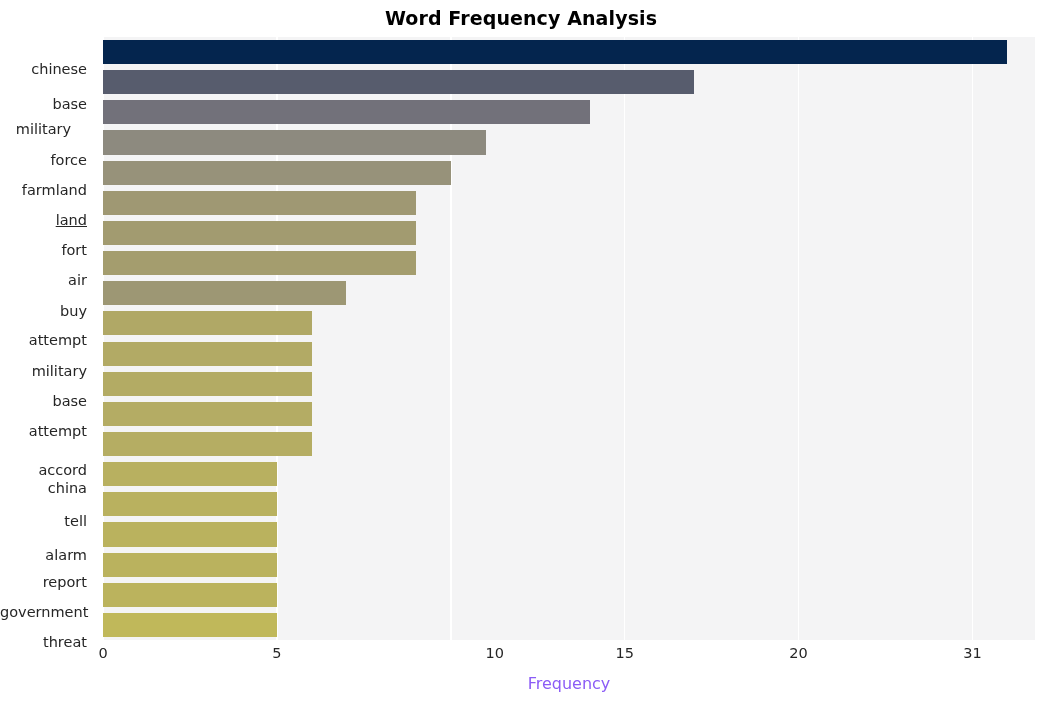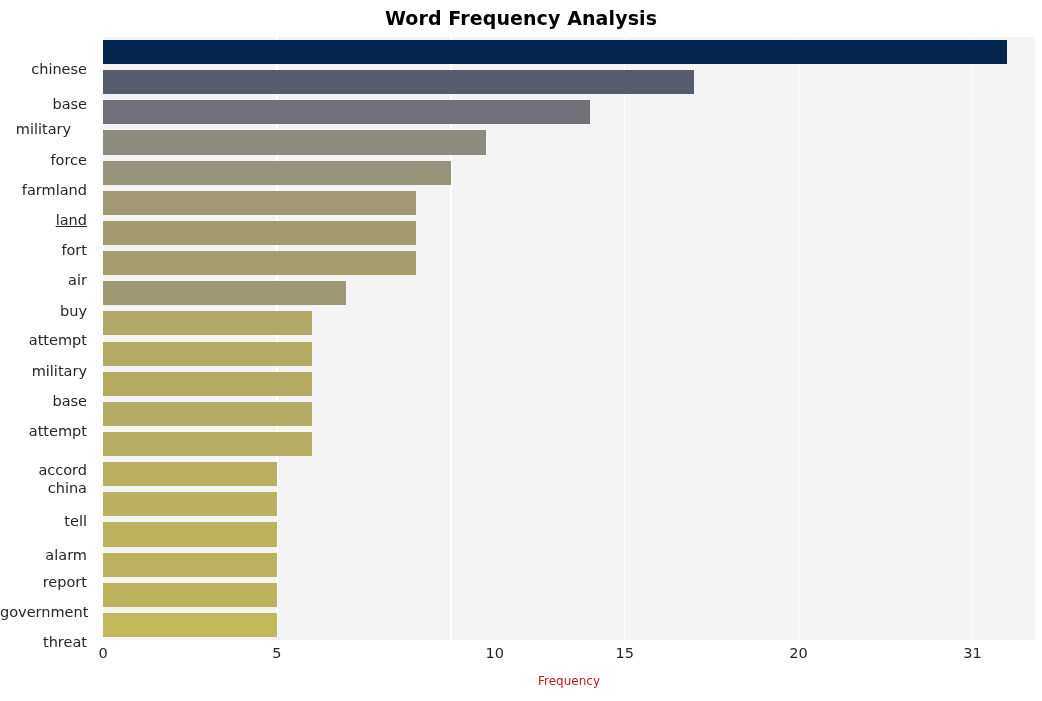--- a/index.html
+++ b/index.html
@@ -101,22 +101,22 @@
     transform: translateX(-50%);
     font-size: 14.5px;
     color: #262626;
   }
   #xaxis-label {
     position: absolute;
     left: 103px;
     top: 674px;
     width: 932px;
     text-align: center;
-    font-size: 12px;
-    color: #b91c1c;
+    font-size: 16px;
+    color: #8b5cf6;
   }
 </style>
 </head>
 <body>
 
 <div id="figure">
 
   <div id="chart-title">Word Frequency Analysis</div>
 
   <div id="plot-area">

